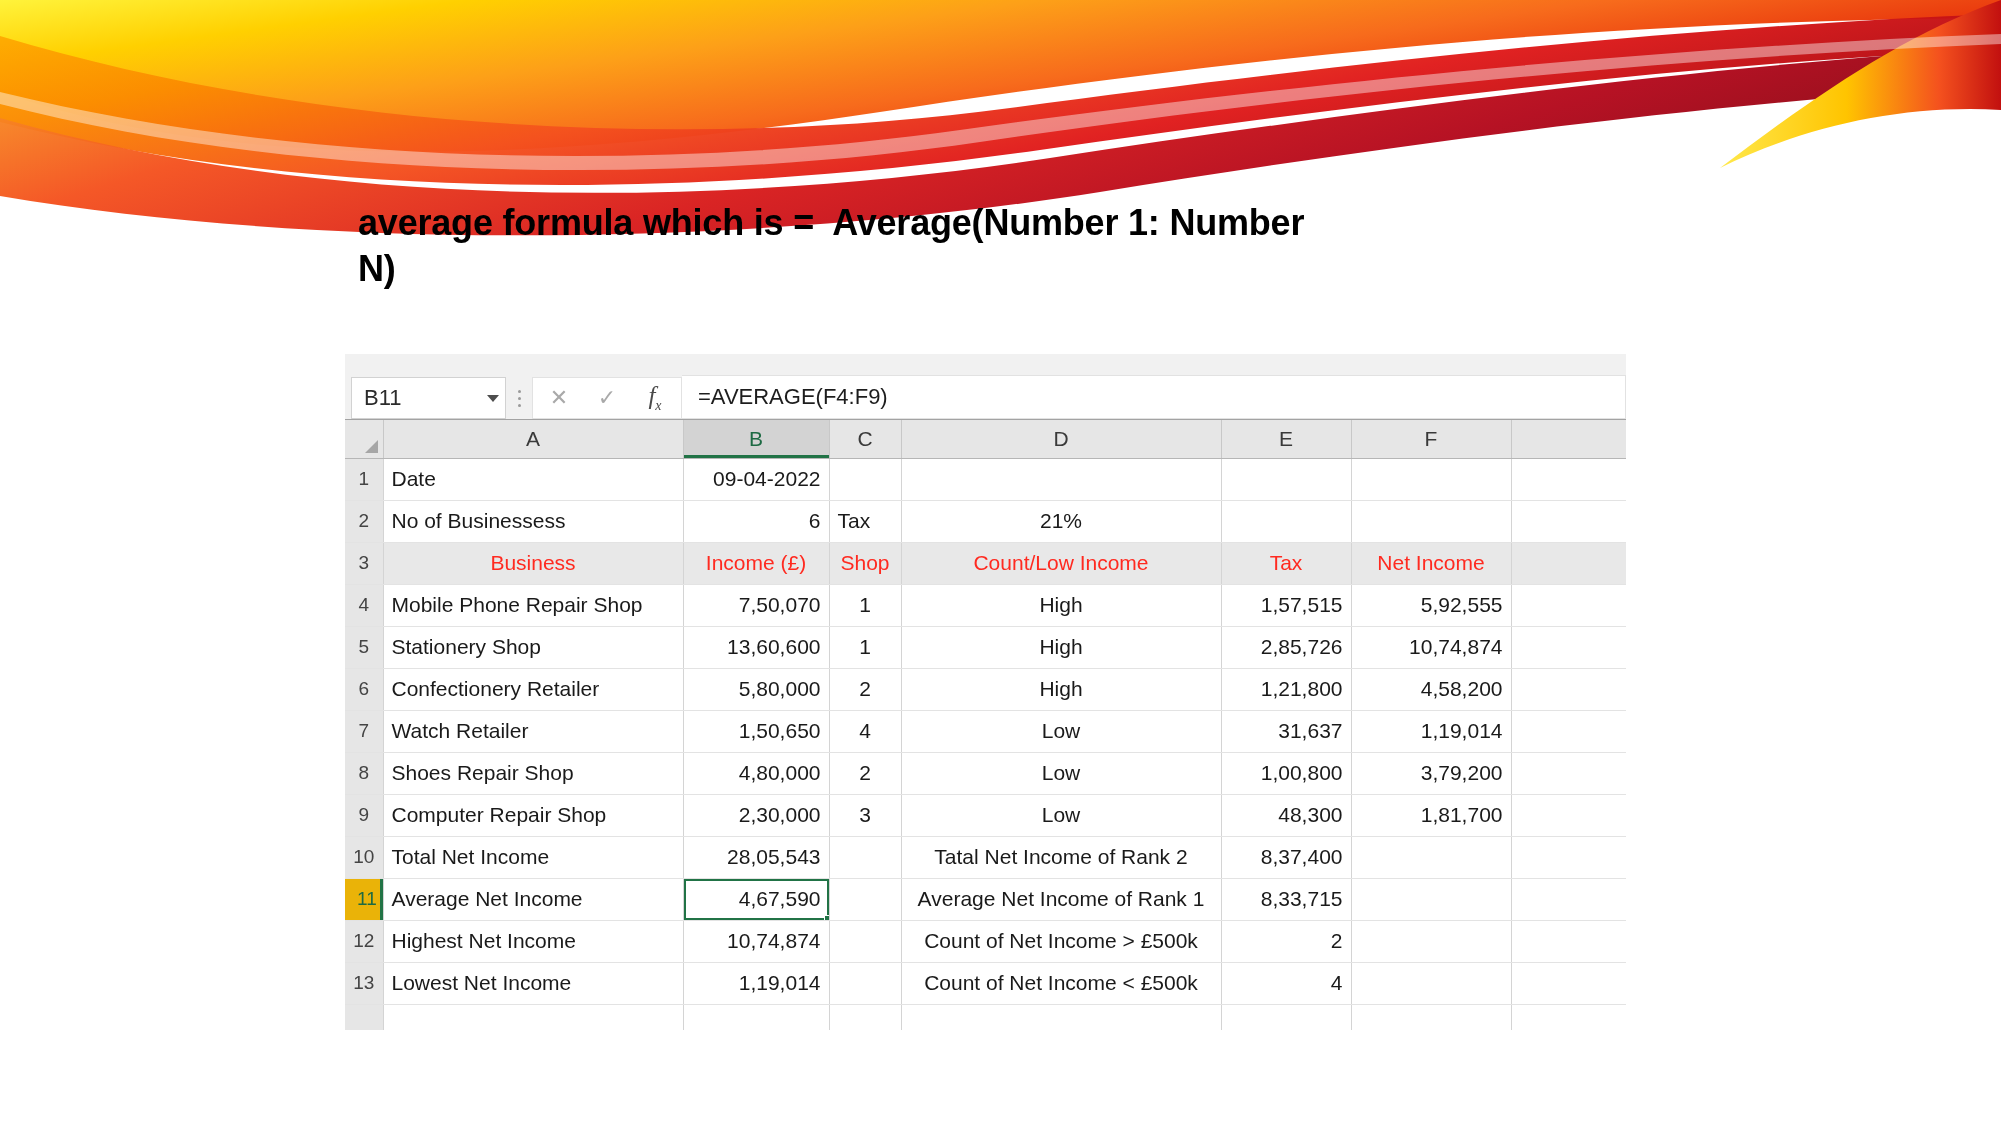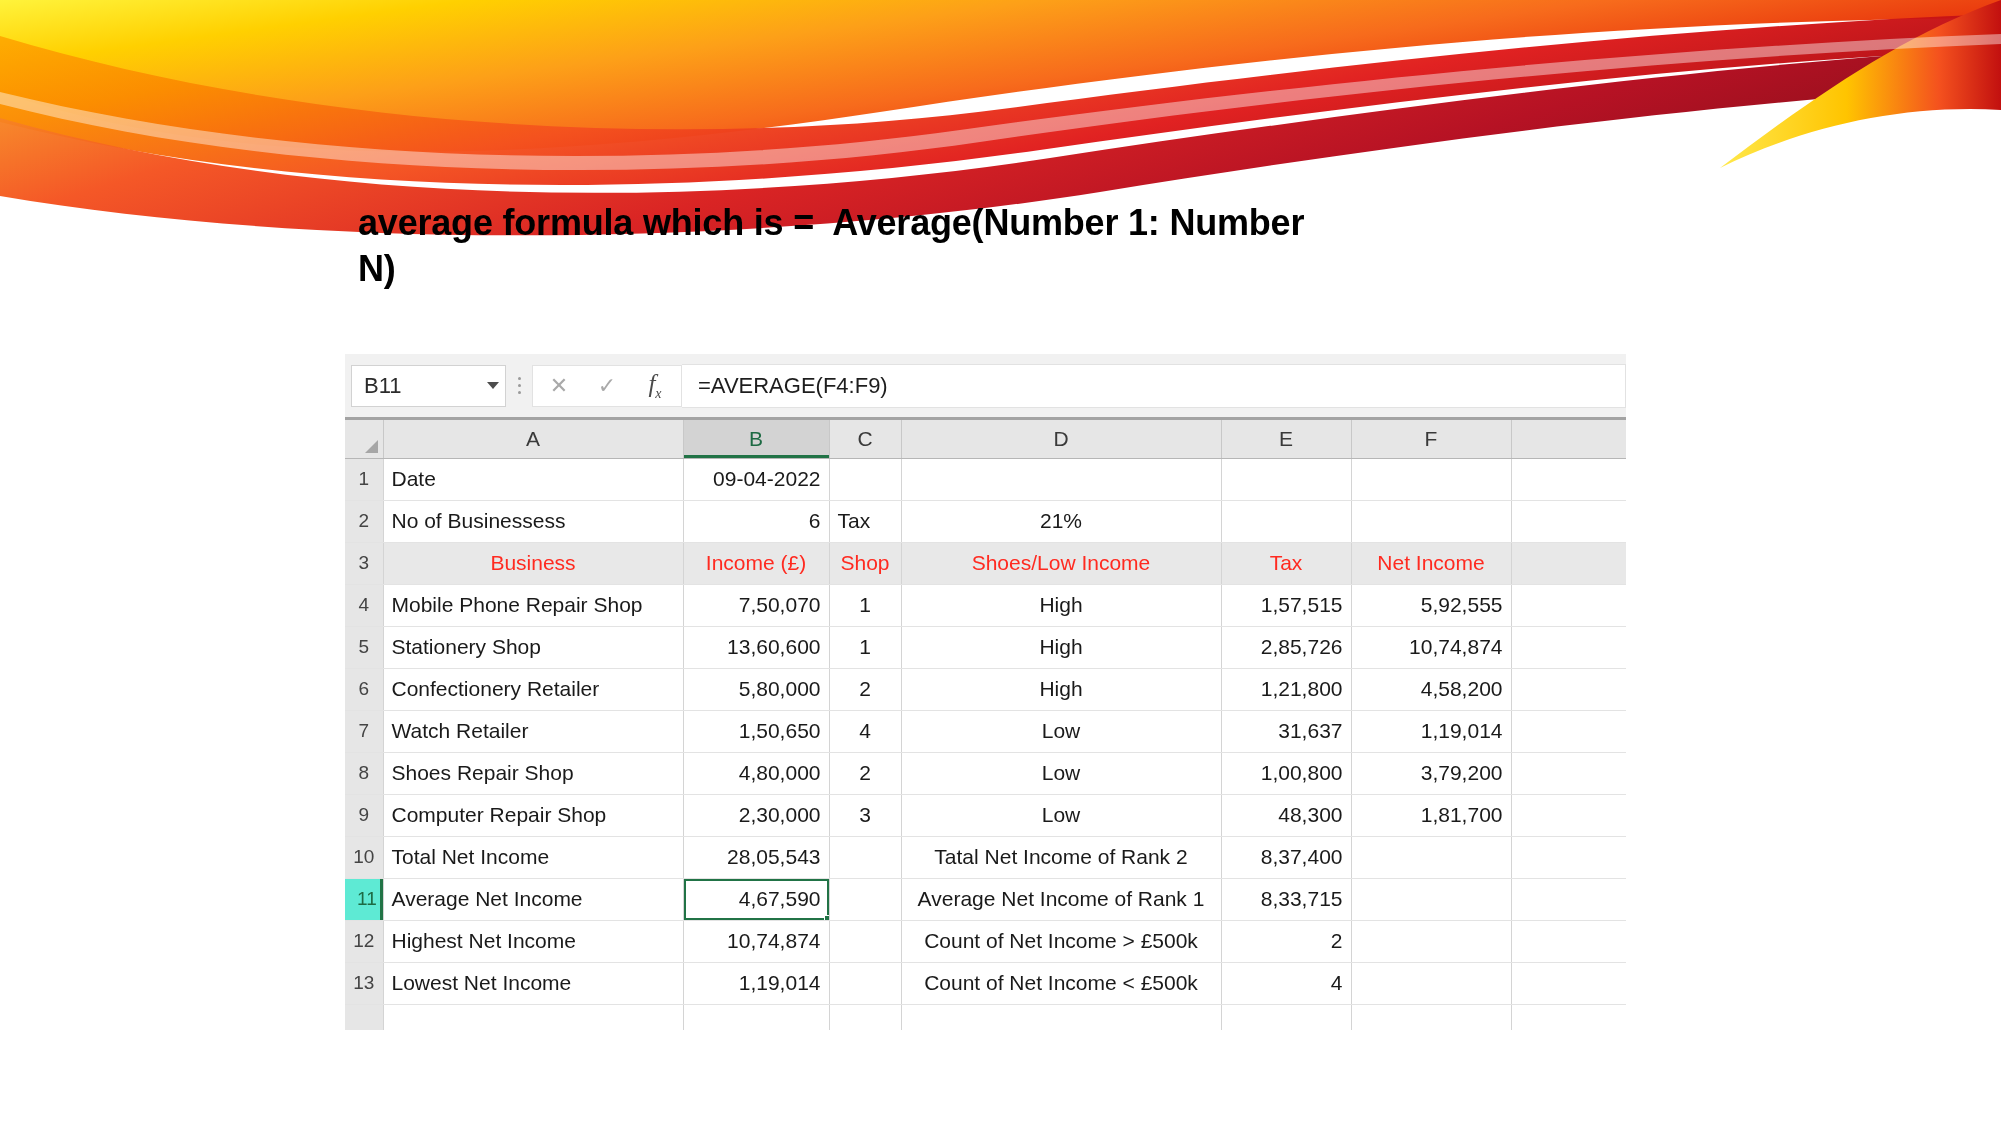--- a/index.html
+++ b/index.html
@@ -48,23 +48,23 @@
     overflow: hidden;
     font-family: "Liberation Sans", sans-serif;
   }
 
   
   .fbar {
     position: relative;
     height: 66px;
     background: #f1f1f1;
     display: flex;
-    align-items: center;
+    align-items: flex-end;
     padding: 0 0 0 6px;
-    border-bottom: 3px solid #a3a3a3;
+    border-bottom: 1px solid #a3a3a3;
   }
   .namebox {
     width: 155px;
     height: 42px;
     background: #ffffff;
     border: 1px solid #d2d2d2;
     display: flex;
     align-items: center;
     padding: 0 6px 0 12px;
     font-size: 22px;
@@ -160,21 +160,21 @@
     background: #e6e6e6;
     color: #444;
     text-align: center;
     font-size: 19px;
     width: 38px;
     padding: 0;
     border-right: 1px solid #c8c8c8;
     border-bottom: 1px solid #d6d6d6;
   }
   td.rowhdr.sel {
-    background: #5eead4;
+    background: #eab308;
     color: #1d6a43;
     box-shadow: inset -3px 0 0 0 #217346;
     padding-left: 12px;
   }
 
   
   col.c-rh { width: 38px; }
   col.c-a  { width: 300px; }
   col.c-b  { width: 146px; }
   col.c-c  { width: 72px; }
@@ -329,21 +329,21 @@
             <td class="t-center bold">21%</td>
             <td class="t-right"></td>
             <td class="t-right"></td>
             <td class=""></td>
           </tr>
           <tr>
             <td class="rowhdr">3</td>
             <td class="t-center redhdr">Business</td>
             <td class="t-center redhdr">Income (£)</td>
             <td class="t-center redhdr">Shop</td>
-            <td class="t-center redhdr">Shoes/Low Income</td>
+            <td class="t-center redhdr">Count/Low Income</td>
             <td class="t-center redhdr">Tax</td>
             <td class="t-center redhdr">Net Income</td>
             <td class="gshade"></td>
           </tr>
           <tr>
             <td class="rowhdr">4</td>
             <td class="t-left">Mobile Phone Repair Shop</td>
             <td class="t-right">7,50,070</td>
             <td class="t-center">1</td>
             <td class="t-center">High</td>

